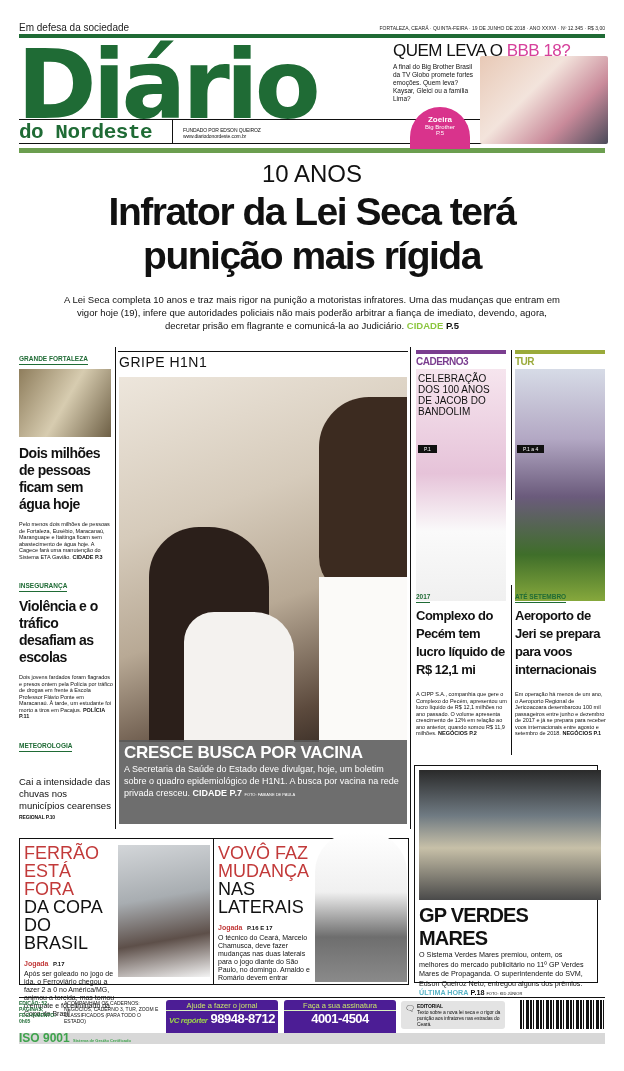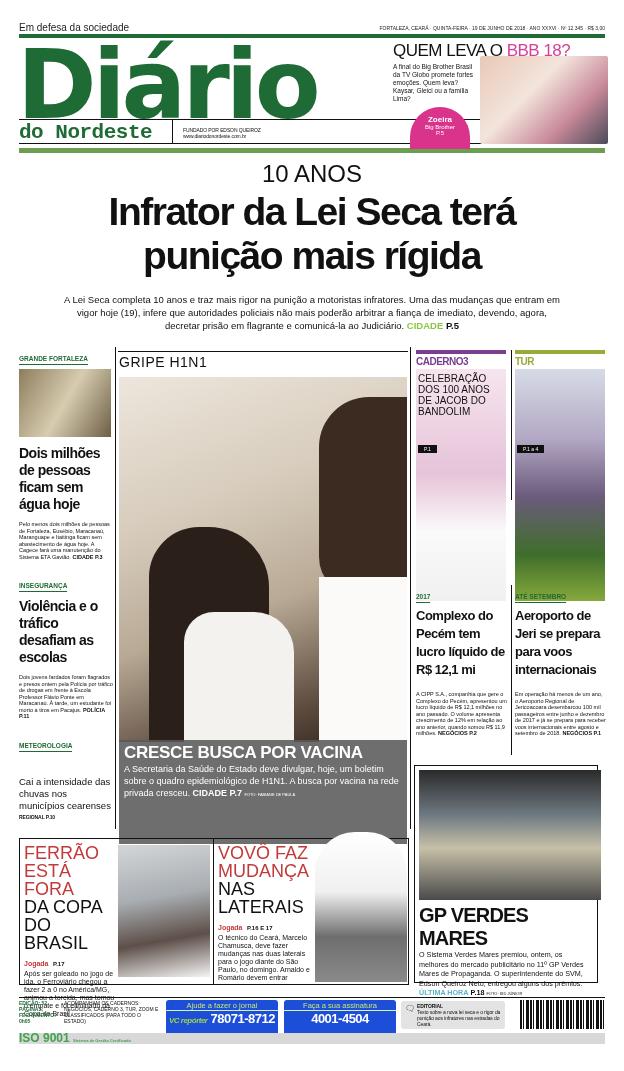--- a/index.html
+++ b/index.html
@@ -40,21 +40,21 @@
   .h-left3 { font-size: 9.5px; line-height: 12px; margin-top: 24px; }
   .vrule { background: #111; width: 1px; }
   
   .center-top-rule { left: 118px; top: 351px; width: 290px; height: 1px; background: #111; }
   .gripe { left: 119px; top: 354px; font-size: 14px; letter-spacing: 0.5px; }
   .photo-main { left: 119px; top: 377px; width: 288px; height: 365px; background: linear-gradient(160deg,#ede6dc 0%,#d6cbbb 35%,#b8a995 60%,#5c4a3d 85%,#2a211c 100%); overflow: hidden; }
   .photo-main .person1 { position: absolute; left: 30px; top: 150px; width: 120px; height: 220px; background: #2b1f1a; border-radius: 50px 60px 0 0; }
   .photo-main .shirt1 { position: absolute; left: 65px; top: 235px; width: 110px; height: 140px; background: #f4f2ef; border-radius: 30px 40px 0 0; }
   .photo-main .person2 { position: absolute; left: 200px; top: 20px; width: 100px; height: 200px; background: #3c2b20; border-radius: 50px 0 0 40px; }
   .photo-main .shirt2 { position: absolute; left: 200px; top: 200px; width: 100px; height: 170px; background: #fbfaf8; }
-  .vacina-box { left: 119px; top: 740px; width: 288px; height: 104px; background: rgba(90,90,90,0.88); color: #fff; padding: 3px 5px; }
+  .vacina-box { left: 119px; top: 740px; width: 288px; height: 84px; background: rgba(90,90,90,0.88); color: #fff; padding: 3px 5px; }
   .vacina-h { font-size: 17px; font-weight: bold; letter-spacing: -0.3px; line-height: 20px; }
   .vacina-t { font-size: 9px; line-height: 12px; }
   
   .card { top: 350px; width: 90px; }
   .card .bar { height: 4px; }
   .card .label { font-size: 10px; font-weight: bold; margin-top: 2px; letter-spacing: -0.5px; }
   .card .img { height: 232px; margin-top: 2px; position: relative; }
   .card .img-title { position: absolute; left: 2px; top: 4px; font-size: 10px; line-height: 11px; text-transform: uppercase; }
   .card .pg { position: absolute; left: 2px; top: 76px; background: #111; color: #fff; font-size: 5px; padding: 1px 6px; }
   .cad-img { background: linear-gradient(180deg,#f6e5ee 0%,#e6c3d9 45%,#fafafa 70%,#f0f0f0 100%); }
@@ -70,21 +70,21 @@
   .sport-box { left: 19px; top: 838px; width: 390px; height: 147px; border: 1px solid #111; }
   .s-h-red { font-size: 18px; line-height: 18px; color: #c23a3a; }
   .s-h-blk { font-size: 18px; line-height: 18px; color: #111; }
   .jog { color: #c23a3a; font-weight: bold; font-size: 7px; }
   .s-txt { font-size: 7px; line-height: 8px; }
   .s-photo1 { background: linear-gradient(170deg,#d3d6d9 0%,#a8adb1 40%,#5d4f49 70%,#f4f4f4 100%); }
   .s-photo2 { background: linear-gradient(180deg,#fff 0%,#f0f0f0 40%,#6e6e6e 70%,#8a8a8a 100%); }
   
   .footer-rule { left: 19px; top: 997px; width: 586px; height: 1px; background: #111; }
   .foot-cell { top: 1000px; font-size: 5px; line-height: 6px; }
-  .green-box { top: 1000px; height: 37px; background: #1d4ed8; border-radius: 3px; color: #fff; text-align: center; }
+  .green-box { top: 1000px; height: 37px; background: #4c1d95; border-radius: 3px; color: #fff; text-align: center; }
   .green-box .gl { font-size: 7.5px; color: #c8e66a; padding-top: 1px; border-bottom: 1px solid #d8f1c0; }
   .green-box .gn { font-size: 13px; font-weight: bold; letter-spacing: -0.5px; }
   .editorial { left: 401px; top: 1001px; width: 104px; height: 28px; background: #e3e3e3; border-radius: 3px; padding: 2px 4px 0 16px; }
   .barcode { left: 520px; top: 1000px; width: 85px; height: 29px; background: repeating-linear-gradient(90deg,#111 0 2px,#fff 2px 3px,#111 3px 4px,#fff 4px 6px,#111 6px 9px,#fff 9px 10px); }
   .iso-strip { left: 19px; top: 1033px; width: 586px; height: 11px; background: #d8d8d8; }
   .iso { left: 19px; top: 1031px; font-size: 12px; font-weight: bold; color: #3fa34d; }
 </style>
 </head>
 <body>
 
@@ -227,21 +227,21 @@
 </div>
 <div class="abs s-photo2" style="left:315px;top:832px;width:92px;height:150px;border-radius:40px 40px 0 0"></div>
 
 <div class="abs footer-rule"></div>
 <div class="abs foot-cell green" style="left:19px;width:40px;font-weight:bold">EDIÇÃO: 52 PÁGINAS; FECHAMENTO: 0h05</div>
 <div class="abs foot-cell" style="left:64px;width:100px">ACOMPANHAM OS CADERNOS: NEGÓCIOS, CADERNO 3, TUR, ZOOM E CLASSIFICADOS (PARA TODO O ESTADO)</div>
 <div class="abs green-box" style="left:166px;width:112px">
   <div class="gl">Ajude a fazer o jornal</div>
   <div class="gn">
     <span style="font-size:8px;color:#9bd34a;font-style:italic">VC repórter</span>
-    <span>78071-8712</span>
+    <span>98948-8712</span>
   </div>
 </div>
 <div class="abs green-box" style="left:284px;width:112px">
   <div class="gl">Faça a sua assinatura</div>
   <div class="gn">4001-4504</div>
 </div>
 <div class="abs editorial">
   <span class="abs" style="left:4px;top:3px;font-size:8px">🗨</span>
   <div class="tiny" style="font-weight:bold">EDITORIAL</div>
   <div class="tiny">Texto sobre a nova lei seca e o rigor da punição aos infratores nas estradas do Ceará.</div>

